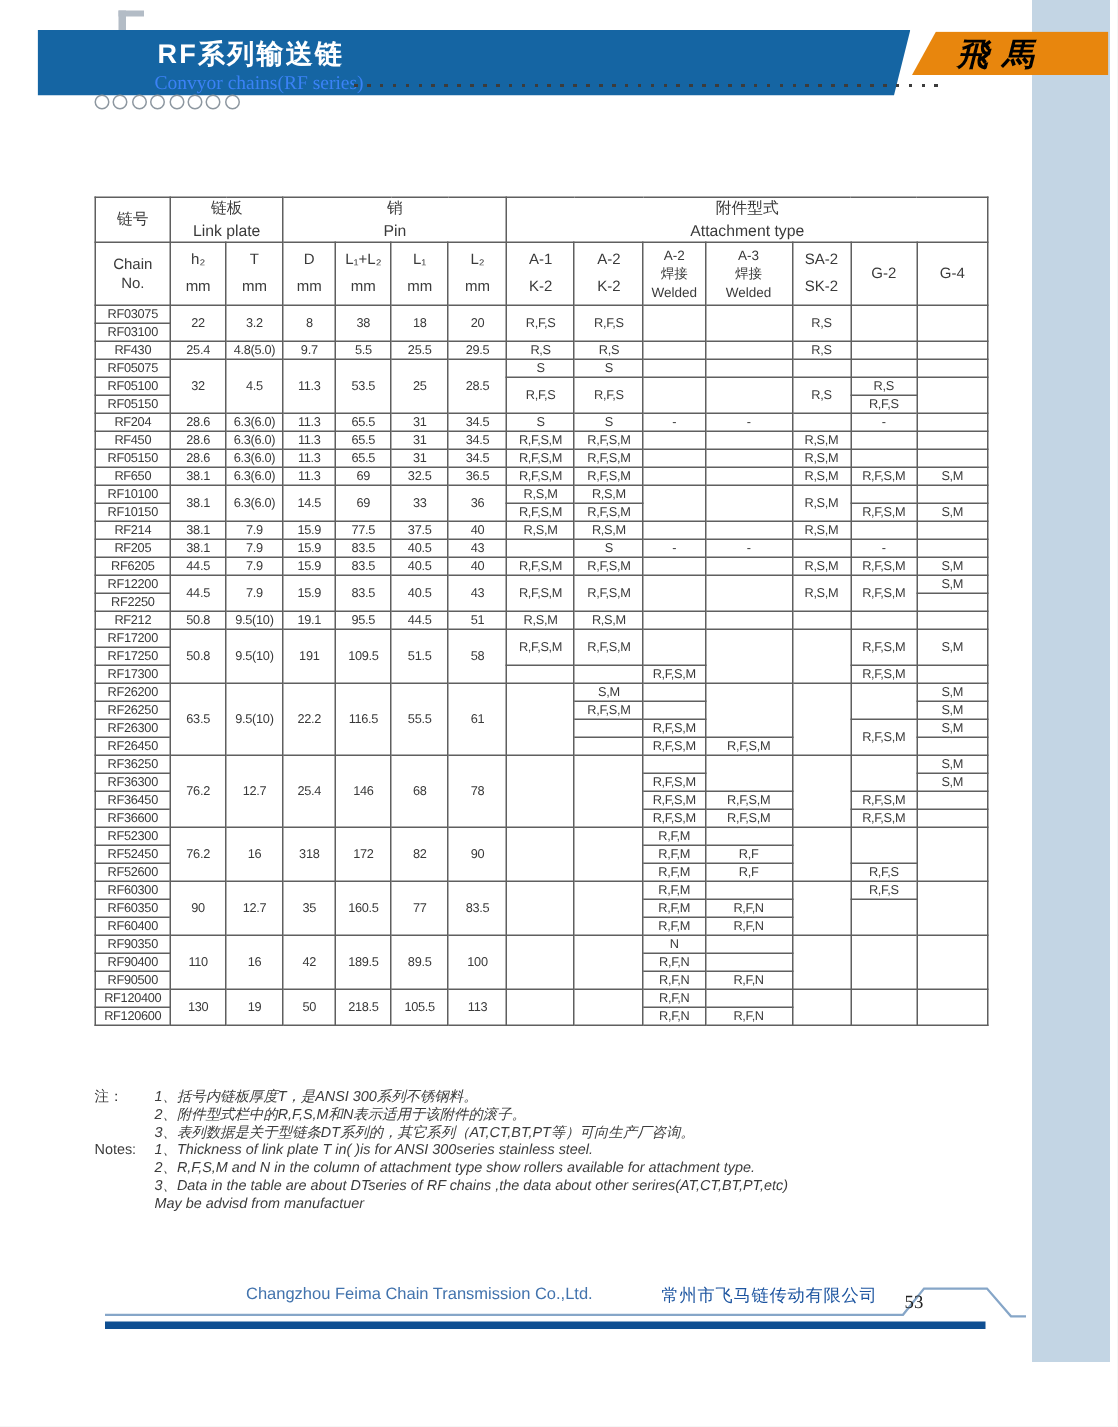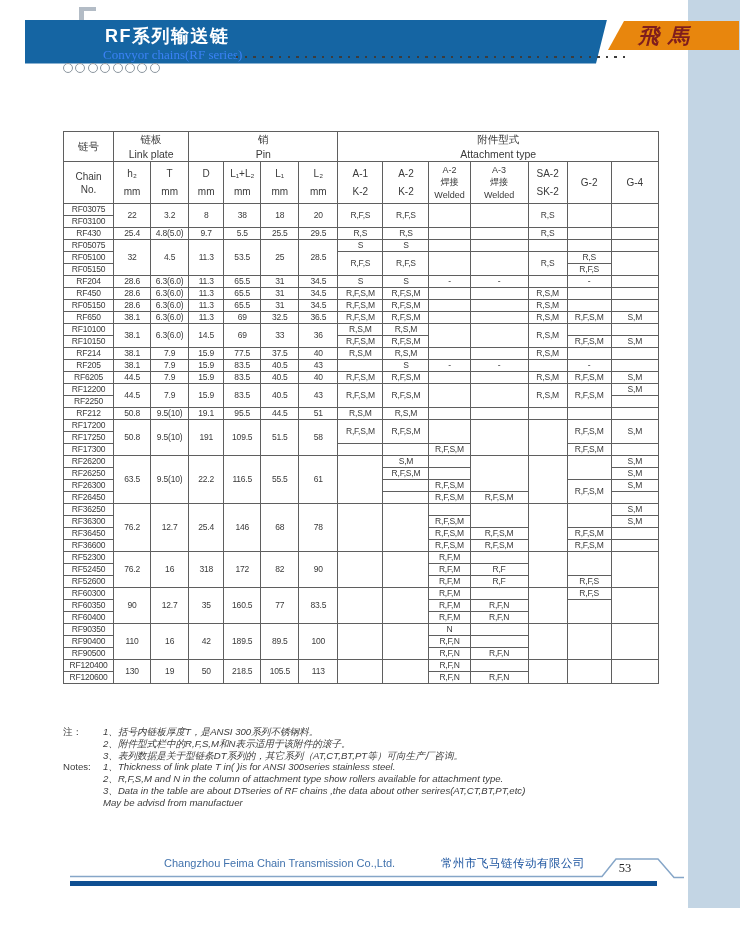--- a/index.html
+++ b/index.html
@@ -18,21 +18,21 @@
 
   
   .banner { position:absolute; left:25px; top:19.5px; width:582px; height:44px; background:#1565a3;
             clip-path:polygon(0 0, 100% 0, calc(100% - 11px) 100%, 0 100%); }
   .banner-title { position:absolute; left:80px; top:4px; color:#ffffff; font-size:18px; font-weight:bold;
                   letter-spacing:1.5px; white-space:nowrap; }
 
   
   .logo-box { position:absolute; left:608px; top:21px; width:131px; height:29px; background:#e8860d;
               clip-path:polygon(16px 0, 100% 0, 100% 100%, 0 100%); }
-  .logo-text { position:absolute; left:30px; top:1px; color:#7f1d1d; font-size:21px; font-weight:bold;
+  .logo-text { position:absolute; left:30px; top:1px; color:#000000; font-size:21px; font-weight:bold;
                font-style:italic; letter-spacing:9px; font-family:"DejaVu Serif", serif; white-space:nowrap; }
 
   .subtitle { position:absolute; left:103px; top:47px; font-family:"Liberation Serif", serif;
               font-size:13px; color:#3b82f6; white-space:nowrap; }
   .dots-line { position:absolute; left:236px; top:56px; width:392px; height:2.4px;
                background:repeating-linear-gradient(90deg,#3c3c3c 0 2.4px, transparent 2.4px 8.6px); }
 
   .circles { position:absolute; left:63px; top:63px; display:flex; }
   .circle { width:10px; height:10px; border:1.6px solid #8d97a0; border-radius:50%;
             background:#fff; margin-right:2.4px; }
@@ -56,21 +56,21 @@
   .note-text { white-space:nowrap;font-style:italic; }
   .note-indent { }
 
   
   .footer-thick { position:absolute; left:70px; top:881px; width:587px; height:5px; background:#0f4f92; }
   .footer-svg { position:absolute; left:60px; top:850px; }
   .footer-en { position:absolute; left:164px; top:857px; font-family:Liberation Sans, sans-serif;
                font-size:11px; color:#4273ad; white-space:nowrap; }
   .footer-cn { position:absolute; left:441px; top:856px; font-size:11.5px; font-weight:normal;
                color:#1d55a0; letter-spacing:0.5px; white-space:nowrap; }
-  .page-num { position:absolute; left:603px; top:861px; width:44px; text-align:center;
+  .page-num { position:absolute; left:603px; top:861px; width:44px; 
               font-family:"Liberation Serif", serif; font-size:12.5px; color:#222222; }
 </style>
 </head>
 <body>
 
 <div class="page">
 
   <div class="stripe"></div>
 
   <div class="bracket-v"></div>

